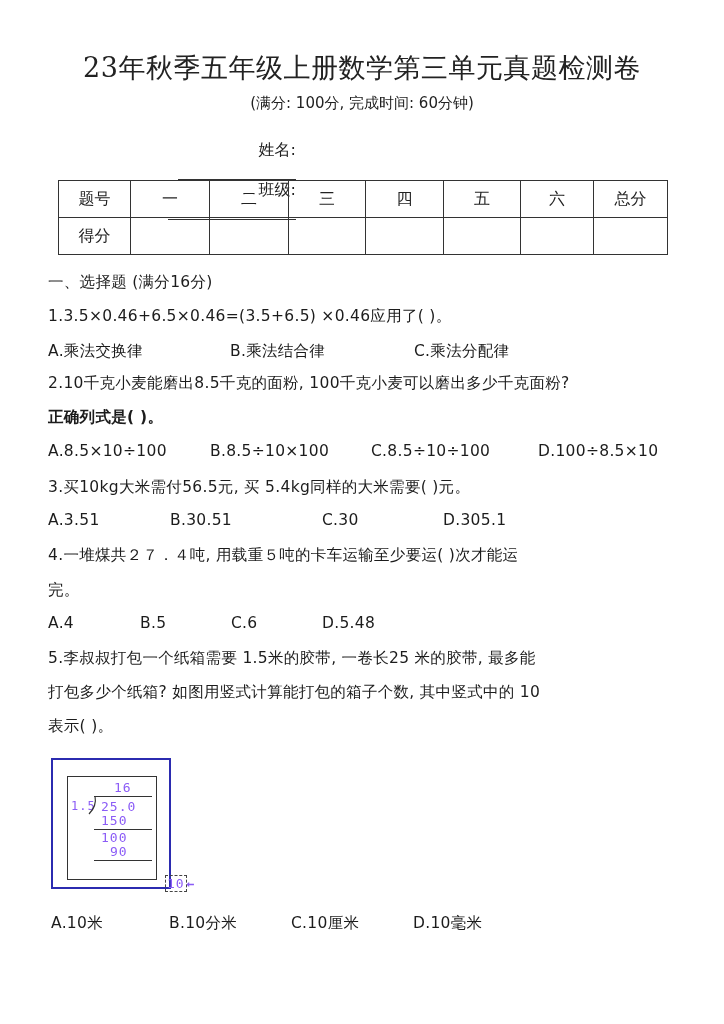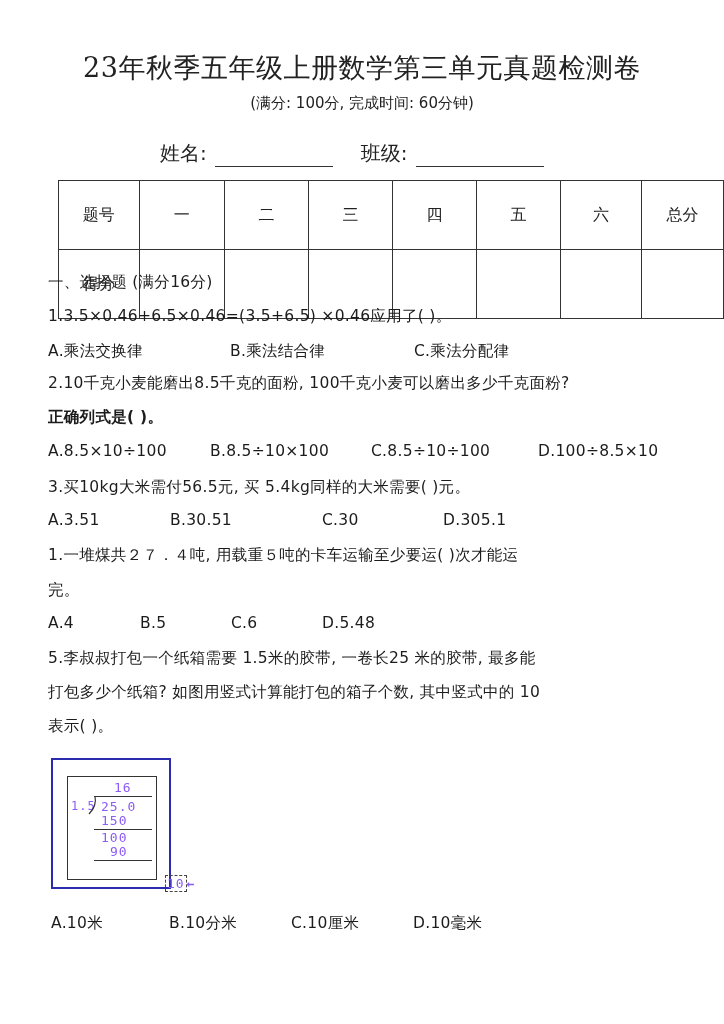--- a/index.html
+++ b/index.html
@@ -11,32 +11,32 @@
   .title {
     position: absolute; left: 0; top: 50px; width: 724px; text-align: center;
     font-family: "DejaVu Serif", "Liberation Serif", serif;
     font-size: 27px; letter-spacing: 0.5px; color: #222;
   }
   .subtitle {
     position: absolute; left: 0; top: 94px; width: 724px; text-align: center;
     font-size: 15px; color: #222;
   }
   .namerow {
-    position: absolute; left: 160px; top: 140px; font-size: 20px; color: #222;
-    display: flex; align-items: flex-end;
+    position: absolute; left: 160px; top: 140px; font-size: 16px; color: #222;
+    display: flex; align-items: flex-end; flex-direction: column;
   }
   .namerow .blank {
     display: inline-block; border-bottom: 1px solid #333; height: 18px;
   }
   .score-table {
     position: absolute; left: 58px; top: 180px; border-collapse: collapse;
     font-size: 16px;
   }
   .score-table td {
-    border: 1.5px solid #333; text-align: center; height: 36px; padding: 16px;
+    border: 1.5px solid #333; text-align: center; height: 36px; padding: 0;
     color: #222;
   }
   .line {
     position: absolute; left: 48px; font-size: 15.5px; color: #1c1c1c;
     white-space: nowrap; letter-spacing: 0.3px;
   }
   .opt { position: absolute; white-space: nowrap; }
   .figure-outer {
     position: absolute; left: 51px; top: 758px; width: 120px; height: 131px;
     border: 2px solid #2b2bb0; box-sizing: border-box;
@@ -108,21 +108,21 @@
 </div>
 
 <div class="line" style="top:477px;">3.买10kg大米需付56.5元, 买 5.4kg同样的大米需要(      )元。</div>
 <div class="line" style="top:511px;width:640px;">
   <span class="opt" style="left:0">A.3.51</span>
   <span class="opt" style="left:122px">B.30.51</span>
   <span class="opt" style="left:274px">C.30</span>
   <span class="opt" style="left:395px">D.305.1</span>
 </div>
 
-<div class="line" style="top:545px;">1.一堆煤共２７．４吨, 用载重５吨的卡车运输至少要运(      )次才能运</div>
+<div class="line" style="top:545px;">4.一堆煤共２７．４吨, 用载重５吨的卡车运输至少要运(      )次才能运</div>
 <div class="line" style="top:580px;">完。</div>
 <div class="line" style="top:614px;width:640px;">
   <span class="opt" style="left:0">A.4</span>
   <span class="opt" style="left:92px">B.5</span>
   <span class="opt" style="left:183px">C.6</span>
   <span class="opt" style="left:274px">D.5.48</span>
 </div>
 
 <div class="line" style="top:648px;">5.李叔叔打包一个纸箱需要 1.5米的胶带, 一卷长25 米的胶带, 最多能</div>
 <div class="line" style="top:682px;">打包多少个纸箱? 如图用竖式计算能打包的箱子个数, 其中竖式中的 10</div>

